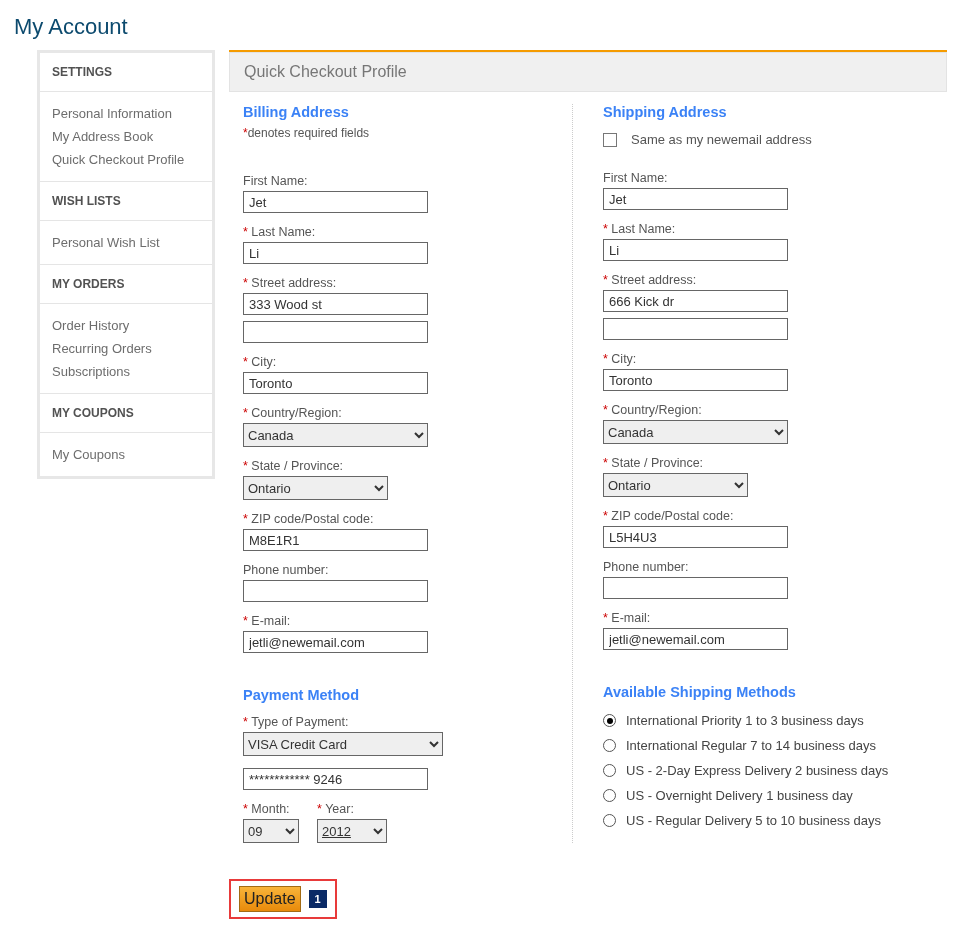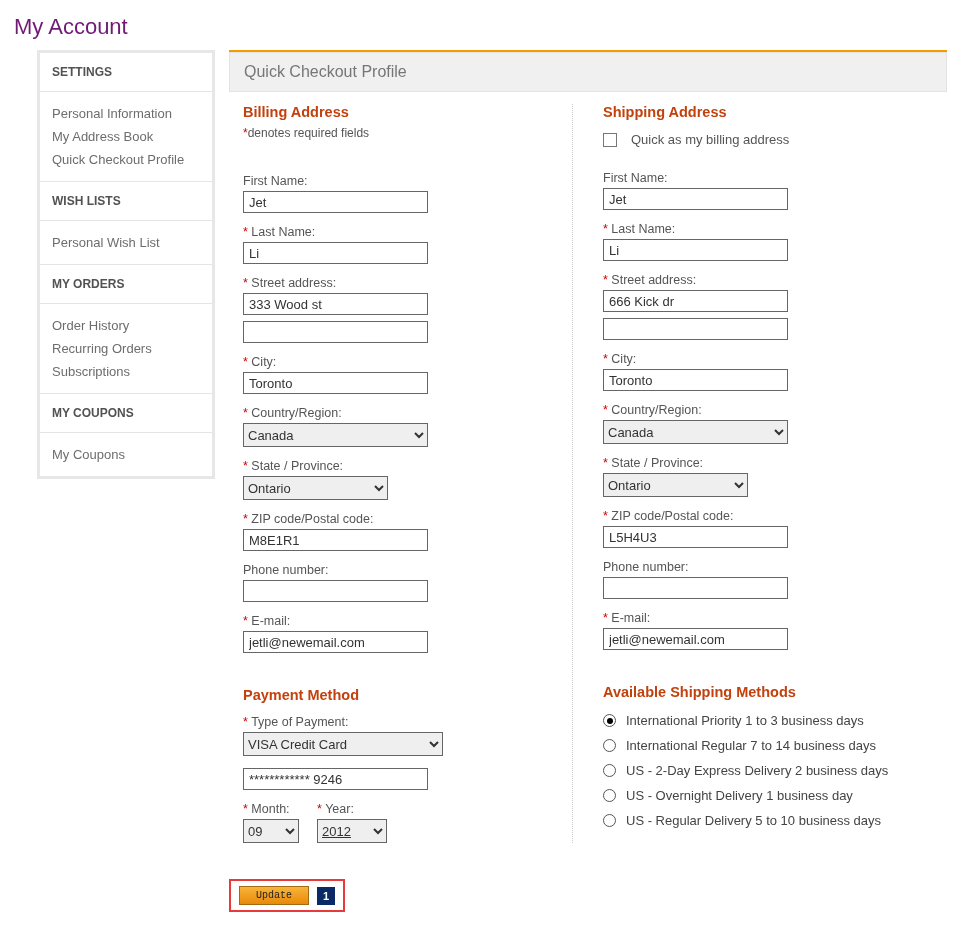--- a/index.html
+++ b/index.html
@@ -5,21 +5,21 @@
   * { box-sizing: border-box; }
   body {
     font-family: Arial, Helvetica, sans-serif;
     font-size: 13px;
     color: #555;
     margin: 0;
     padding: 0 14px 20px 14px;
     background: #fff;
   }
   h1.page-title {
-    color: #701a75;
+    color: #0c4a6e;
     font-size: 22px;
     font-weight: normal;
     margin: 14px 0 10px 0;
   }
   .layout { display: flex; gap: 14px; align-items: flex-start; }
 
   
   .sidebar {
     width: 205px;
     border: 3px solid #e7e7e7;
@@ -55,21 +55,21 @@
     background: #f0f0f0;
     border: 1px solid #e3e3e3;
     color: #767676;
     font-size: 16px;
     padding: 10px 14px;
   }
   .content { padding: 12px 14px; }
   .cols { display: flex; gap: 30px; }
   .col { width: 330px; }
   .section-heading {
-    color: #c2410c;
+    color: #3b82f6;
     font-weight: bold;
     font-size: 14.5px;
     margin: 0 0 6px 0;
   }
   .req-note { color: #555; font-size: 12px; }
   .req-note .star { color: #c00; }
   .field { margin-top: 12px; }
   .field label { display: block; font-size: 12.5px; color: #555; margin-bottom: 3px; }
   .star { color: #c00; }
   .txt {
@@ -98,22 +98,22 @@
   }
   .radio.checked::after{content:"";width:6px;height:6px;background:#000;border-radius:50%;}
   .footer-bar { margin-top: 18px; padding: 6px 0 0 0; }
   .highlight-box {
     display:inline-flex; align-items:center; gap:8px;
     border: 2px solid #e83a3a; padding: 5px 8px;
   }
   .update-btn {
     background: linear-gradient(#f8b43a,#e88a0a);
     border:1px solid #a26b14;
-    color:#222; font-size:10px;
-    padding: 3px 16px; cursor:pointer;font-family:Liberation Mono, monospace;
+    color:#222; font-size:16px;
+    padding: 3px 4px; cursor:pointer;
   }
   .num-badge {
     width:18px;height:18px;background:#0a2a66;color:#fff;
     font-size:11px;font-weight:bold;display:inline-flex;
     align-items:center;justify-content:center;
   }
   .month-year { display:flex; gap:18px; }
   .divider { border-right: 1px dotted #ccc; }
   .big-txt { width: 200px; }
 </style>
@@ -212,21 +212,21 @@
               <label><span class="star">* </span><span>Year:</span></label>
               <select class="sel small"><option>2012</option></select>
             </div>
           </div>
         </div>
 
         <div class="col">
           <div class="section-heading">Shipping Address</div>
           <div class="same-row">
             <span class="checkbox-box"></span>
-            <span>Quick as my billing address</span>
+            <span>Same as my newemail address</span>
           </div>
 
           <div class="field" style="margin-top:24px;">
             <label>First Name:</label>
             <input class="txt" value="Jet" style="">
           </div>
           <div class="field">
             <label><span class="star">* </span><span>Last Name:</span></label>
             <input class="txt" value="Li" style="">
           </div>

